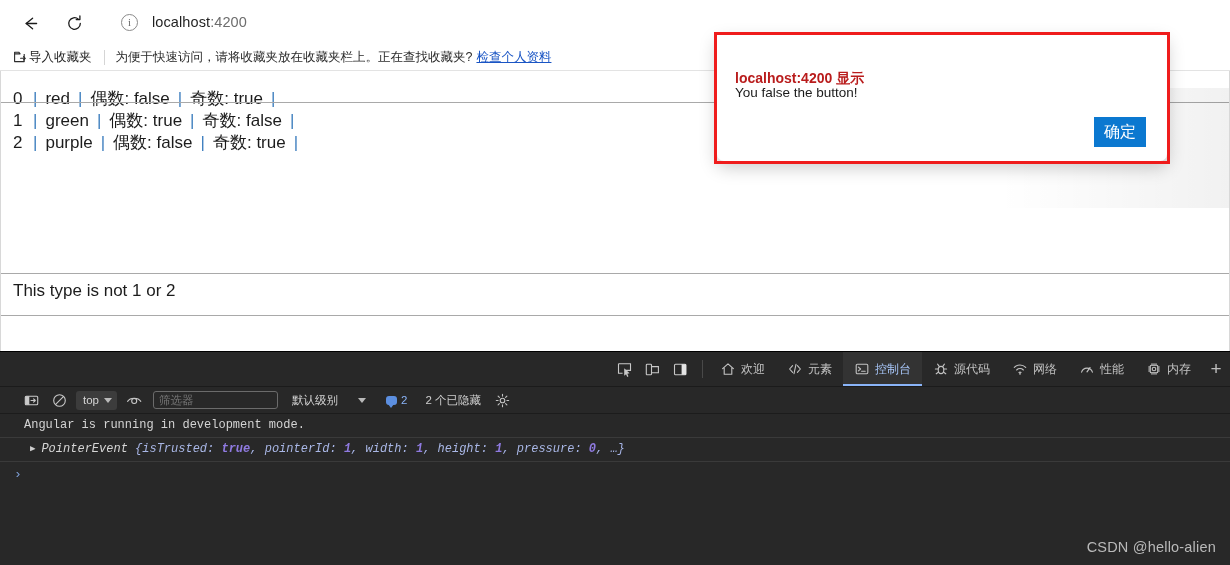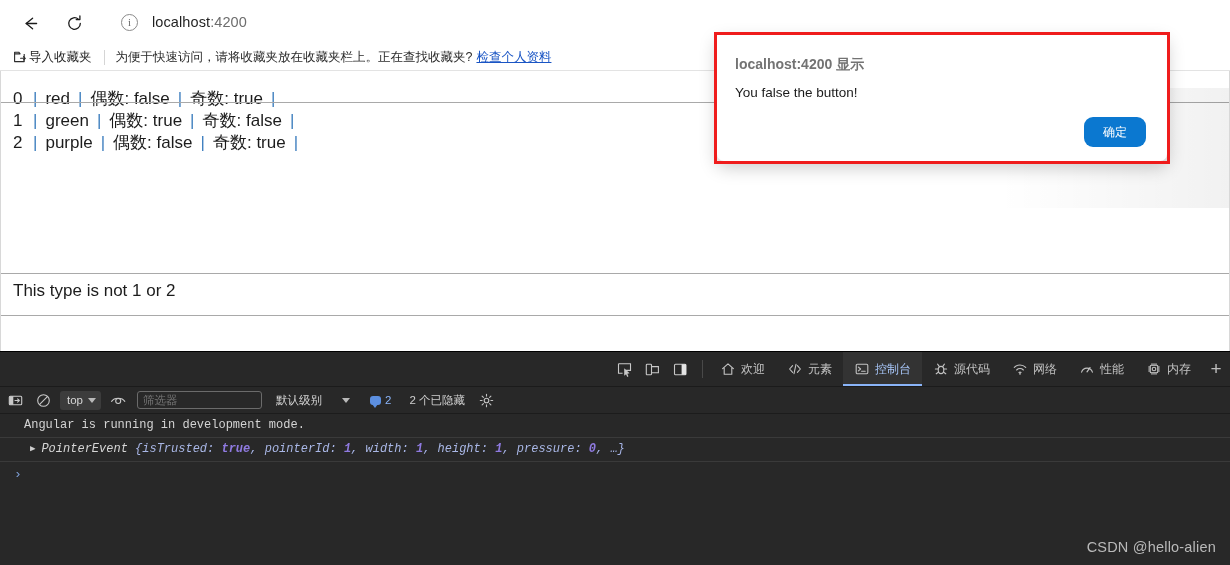--- a/index.html
+++ b/index.html
@@ -124,35 +124,35 @@
   }
   .js-dialog {
     position: absolute; left: 717px; top: 35px;
     width: 450px; height: 126px;
     background: #ffffff;
     border-bottom-left-radius: 7px; border-bottom-right-radius: 7px;
     box-shadow: 0 6px 18px rgba(0,0,0,0.22);
     z-index: 35;
   }
   .dlg-title {
-    position: absolute; left: 18px; top: 21px;
-    font-size: 14px; font-weight: bold; color: #737373;
+    position: absolute; left: 18px; top: 35px;
+    font-size: 14px; font-weight: bold; color: #b91c1c;
     white-space: nowrap;
   }
   .dlg-msg {
     position: absolute; left: 18px; top: 50px;
     font-size: 13.5px; color: #1b1b1b; white-space: nowrap;
   }
   .dlg-ok {
     position: absolute; right: 21px; bottom: 14px;
     background: #0b78d0; color: #ffffff;
-    border: none; border-radius: 9px;
+    border: none; border-radius: 0;
     font-family: "Liberation Sans", sans-serif;
-    font-size: 12px;
-    width: 62px; height: 30px;
+    font-size: 16px;
+    width: 52px; height: 30px;
     cursor: default;
   }
 
   
   .devtools {
     position: absolute; top: 351px; left: 0; width: 1230px; height: 214px;
     background: #282828;
     border-top: 1px solid #000000;
   }
   .dt-tabbar {
@@ -190,21 +190,21 @@
     display: flex; align-items: center; justify-content: center;
     width: 28px; color: #bdbdbd; font-size: 19px; font-weight: 300;
   }
 
   
   .dt-filterbar {
     position: relative; height: 27px; width: 100%;
     background: #282828;
     display: flex; align-items: center;
     border-bottom: 1px solid #1c1c1c;
-    padding-left: 4px; gap: 6px;
+    padding-left: 20px; gap: 6px;
   }
   .fb-icon { width: 22px; height: 20px; display: flex; align-items: center; justify-content: center; color: #c9c9c9; }
   .fb-ctx {
     display: flex; align-items: center; gap: 5px;
     background: #3c3c3c; border-radius: 3px;
     height: 19px; padding: 0 5px 0 7px;
     font-size: 11.5px; color: #d6d6d6;
   }
   .caret-dn {
     width: 0; height: 0; border-left: 4px solid transparent;

